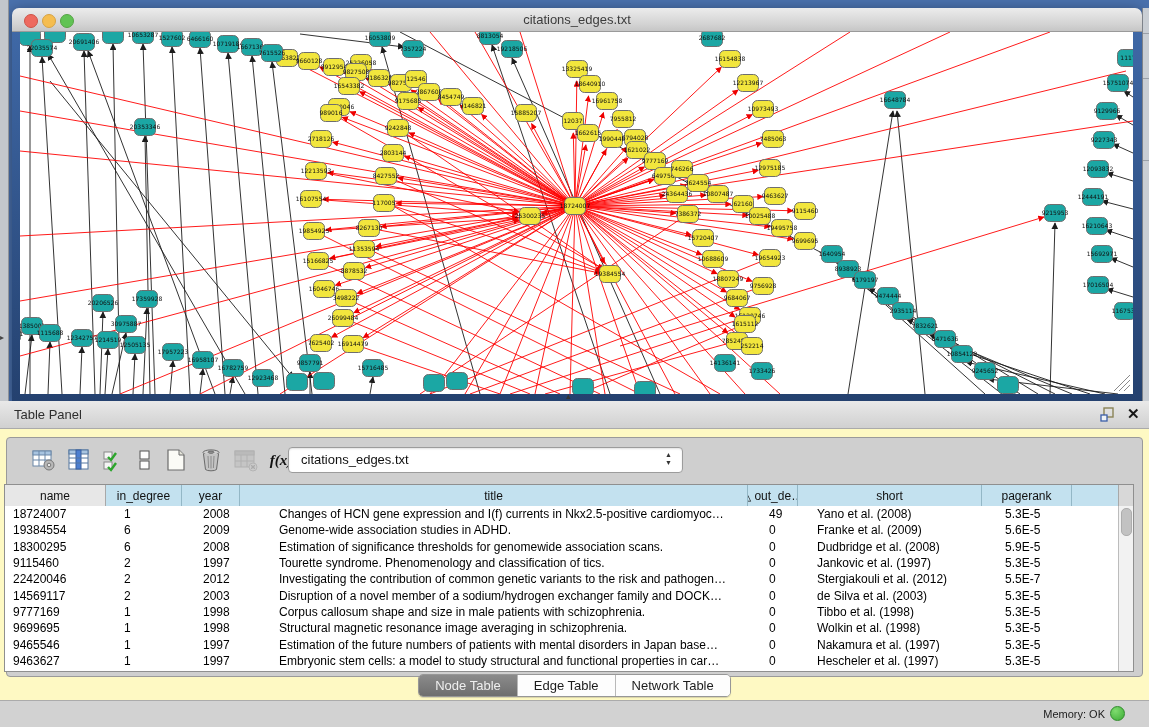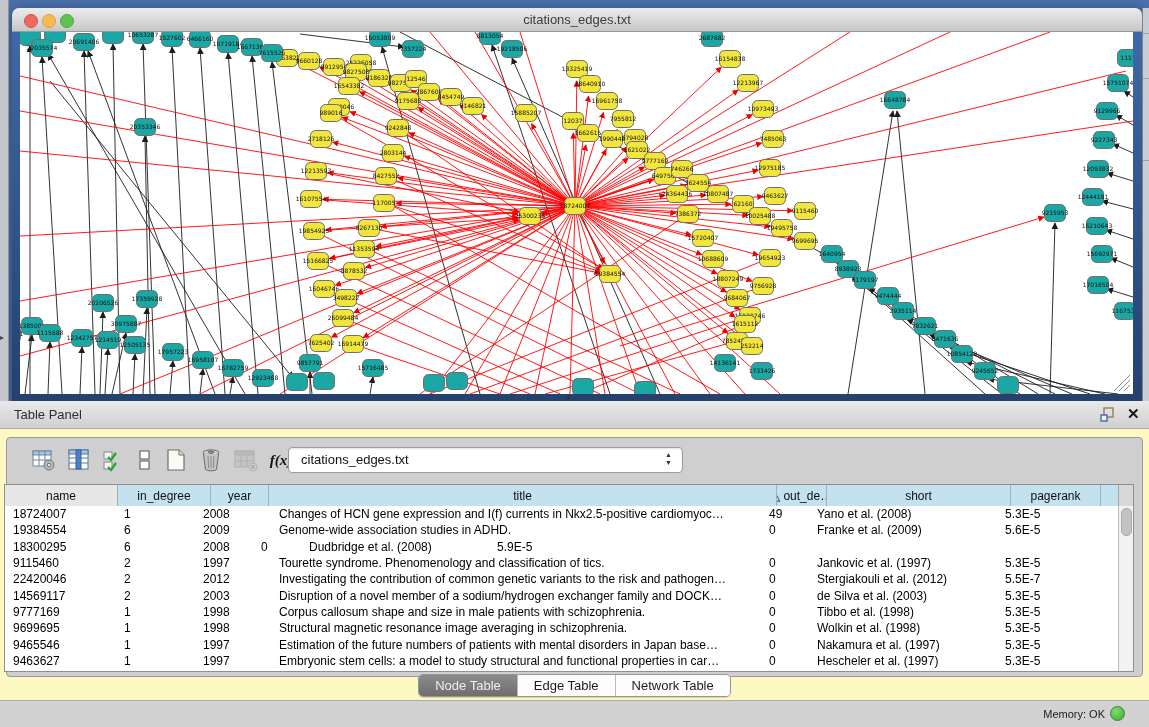--- a/index.html
+++ b/index.html
@@ -41,21 +41,21 @@
   .combo{position:absolute;left:281px;top:9px;width:393px;height:24px;background:#ffffff;border:1px solid #9c9c9c;
       border-radius:4px;box-shadow:inset 0 1px 2px rgba(0,0,0,.12);}
   .combo .val{position:absolute;left:12px;top:4px;font-size:13px;color:#111;}
   .combo .steppers{position:absolute;right:10px;top:3px;display:flex;flex-direction:column;line-height:8px;font-size:7px;color:#333;}
   
   #node-table{position:absolute;left:4px;top:83px;width:1130px;height:188px;background:#ffffff;border:1px solid #8f8f8f;box-sizing:border-box;}
   .thead{display:flex;height:21px;border-bottom:1px solid #8a8a8a;background:#c3e1ef;}
   .hcell{box-sizing:border-box;border-right:1px solid #93b7c6;font-size:12px;color:#111;
       display:flex;align-items:center;justify-content:center;overflow:hidden;white-space:nowrap;}
   .hcell.name-h{background:#e7e7e7;border-right:1px solid #a8a8a8;}
-  .hc0{width:113px;} .hc1{width:93px;} .hc2{width:58px;} .hc3{width:508px;} .hc4{width:50px;}
+  .hc0{width:101px;} .hc1{width:76px;} .hc2{width:58px;} .hc3{width:508px;} .hc4{width:50px;}
   .hc5{width:184px;} .hc6{width:90px;} .hc7{flex:1;border-right:none;}
   .hcorner{width:14px;background:#d8d8d8;border-left:1px solid #a8a8a8;}
   .tbody{position:absolute;left:0;top:21px;right:14px;bottom:0;overflow:hidden;background:#fff;}
   .trow{display:flex;height:16.3px;align-items:center;}
   .tcell{box-sizing:border-box;font-size:12px;color:#000;overflow:hidden;white-space:nowrap;text-overflow:ellipsis;padding:0 4px;}
   .tcell.c0{width:113px;padding-left:8px;} .tcell.c1{width:79px;padding-left:6px;} .tcell.c2{width:58px;padding-left:6px;}
   .tcell.c3{width:508px;padding-left:24px;} .tcell.c4{width:50px;padding-left:6px;}
   .tcell.c5{width:184px;} .tcell.c6{width:90px;padding-left:8px;}
   .vscroll{position:absolute;right:0;top:21px;width:14px;bottom:0;background:#f2f2f2;border-left:1px solid #bcbcbc;}
   .vthumb{position:absolute;left:2px;top:2px;width:9px;height:26px;background:#c2c2c2;border-radius:5px;border:1px solid #adadad;}
@@ -940,20 +940,21 @@
           <div class="tcell c2">2009</div>
           <div class="tcell c3">Genome-wide association studies in ADHD.</div>
           <div class="tcell c4">0</div>
           <div class="tcell c5">Franke et al. (2009)</div>
           <div class="tcell c6">5.6E-5</div>
         </div>
         <div class="trow">
           <div class="tcell c0">18300295</div>
           <div class="tcell c1">6</div>
           <div class="tcell c2">2008</div>
+          <div class="tcell c3">Estimation of significance thresholds for genomewide association scans.</div>
           <div class="tcell c4">0</div>
           <div class="tcell c5">Dudbridge et al. (2008)</div>
           <div class="tcell c6">5.9E-5</div>
         </div>
         <div class="trow">
           <div class="tcell c0">9115460</div>
           <div class="tcell c1">2</div>
           <div class="tcell c2">1997</div>
           <div class="tcell c3">Tourette syndrome. Phenomenology and classification of tics.</div>
           <div class="tcell c4">0</div>

